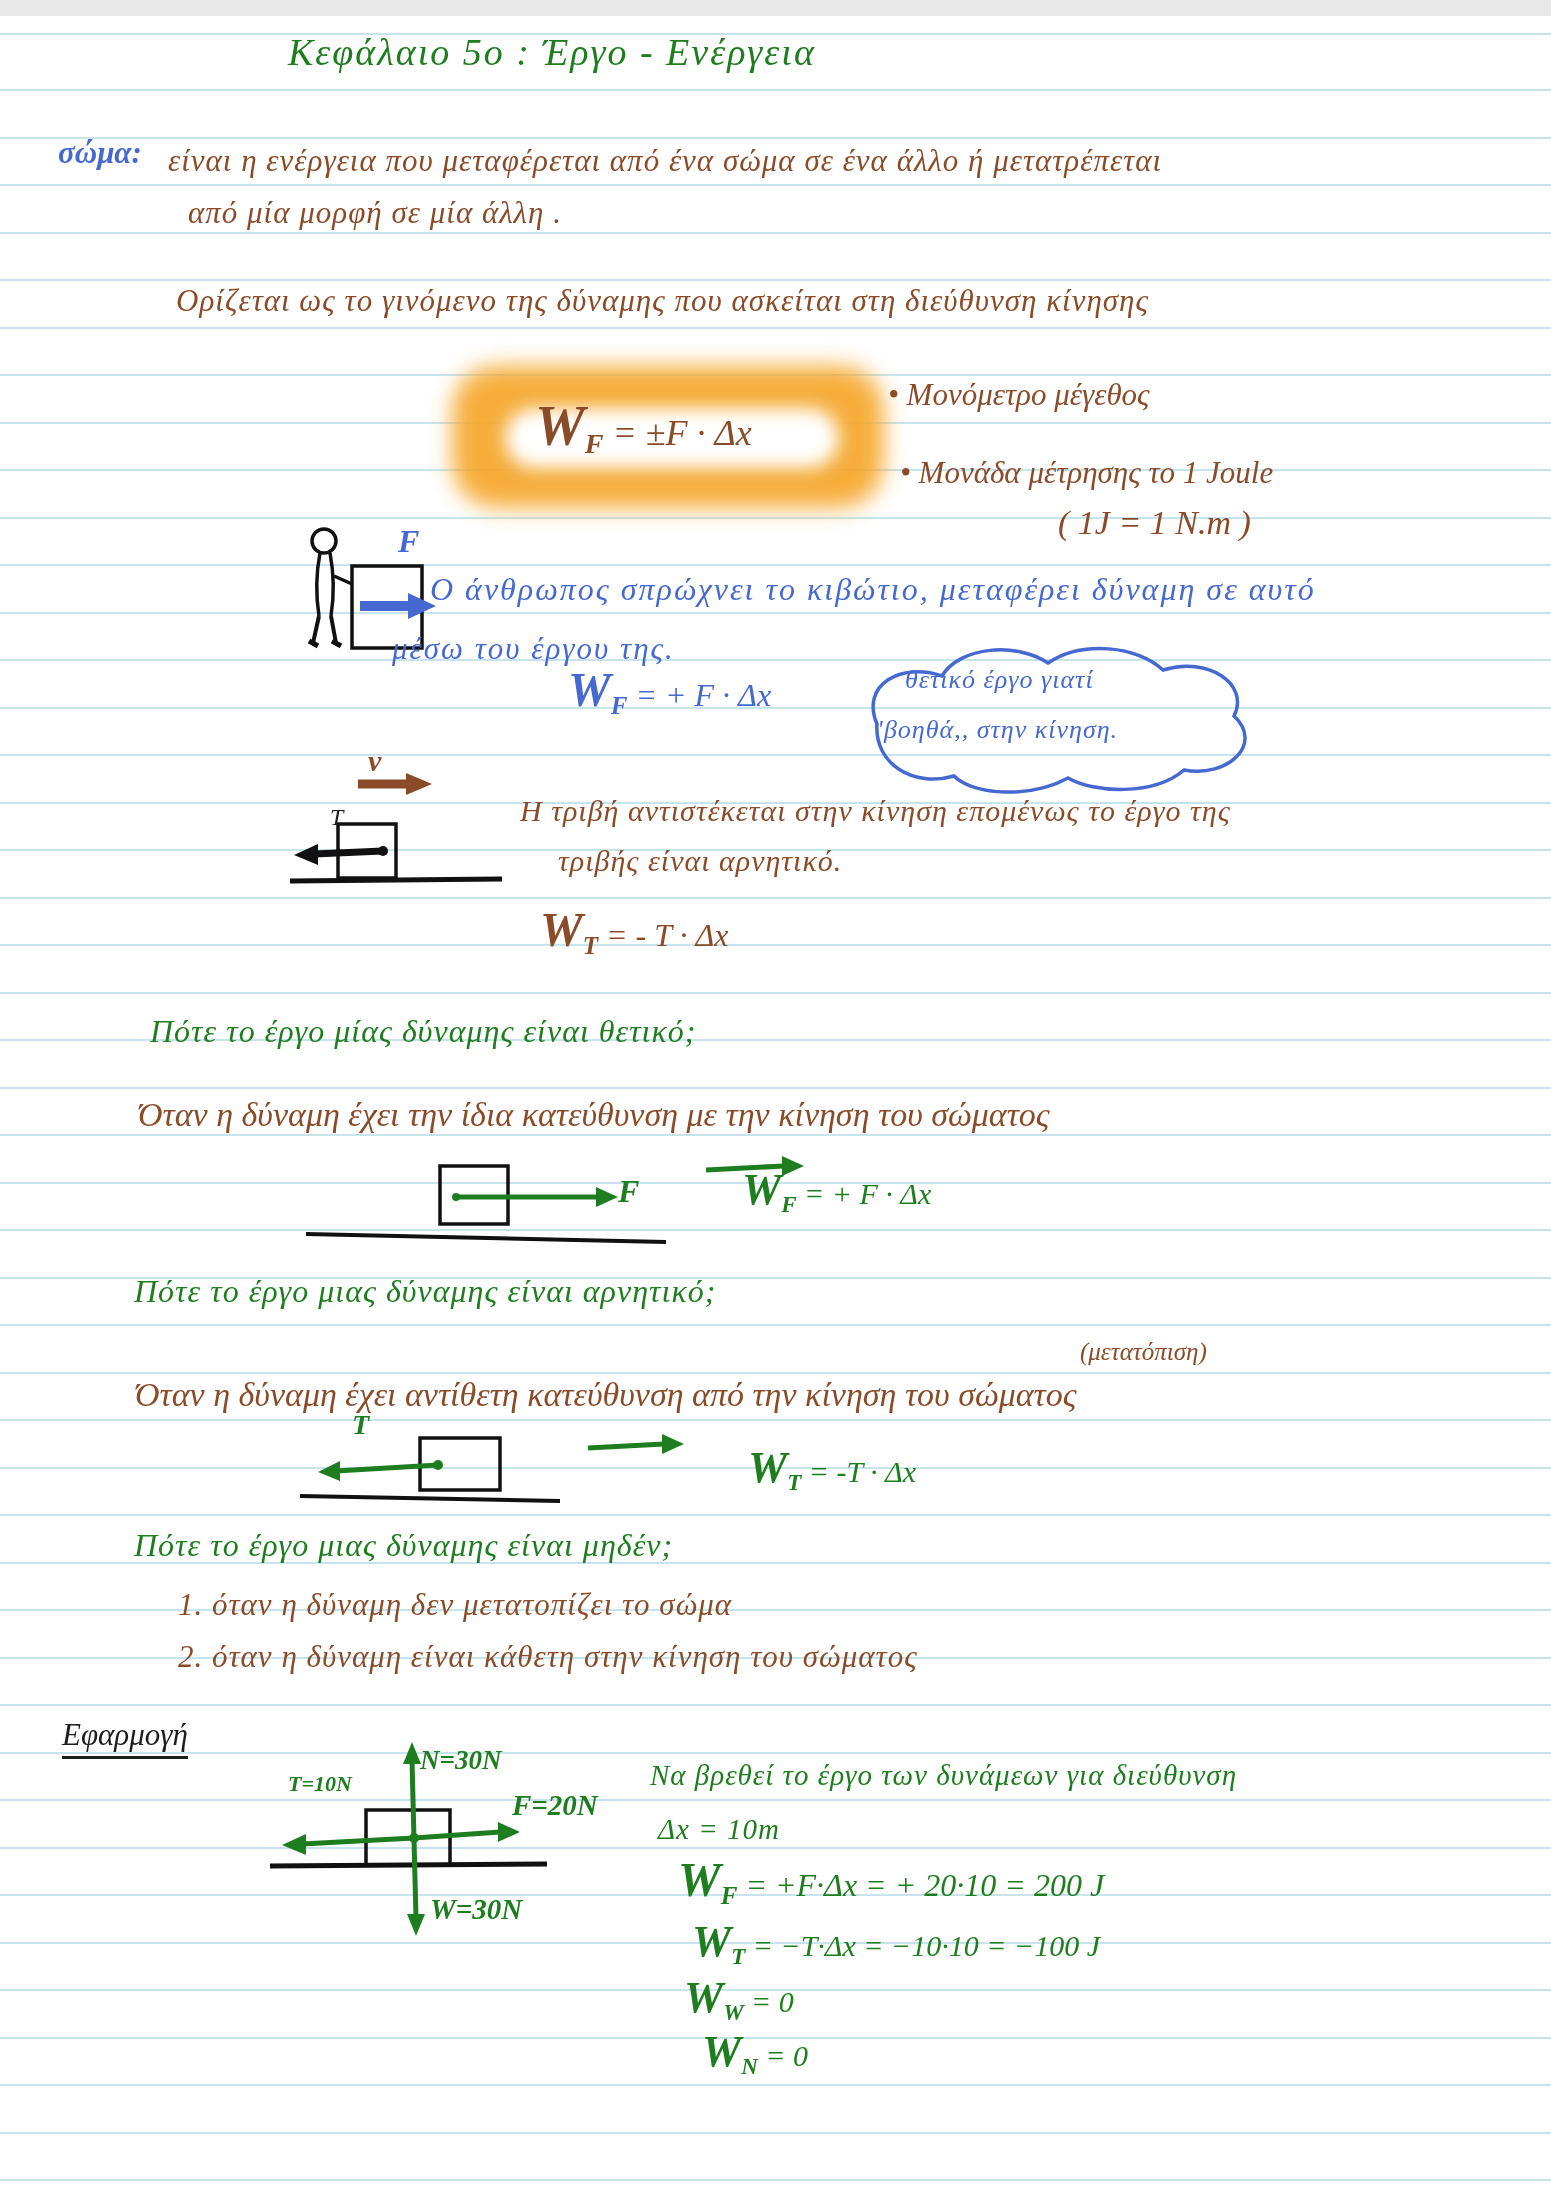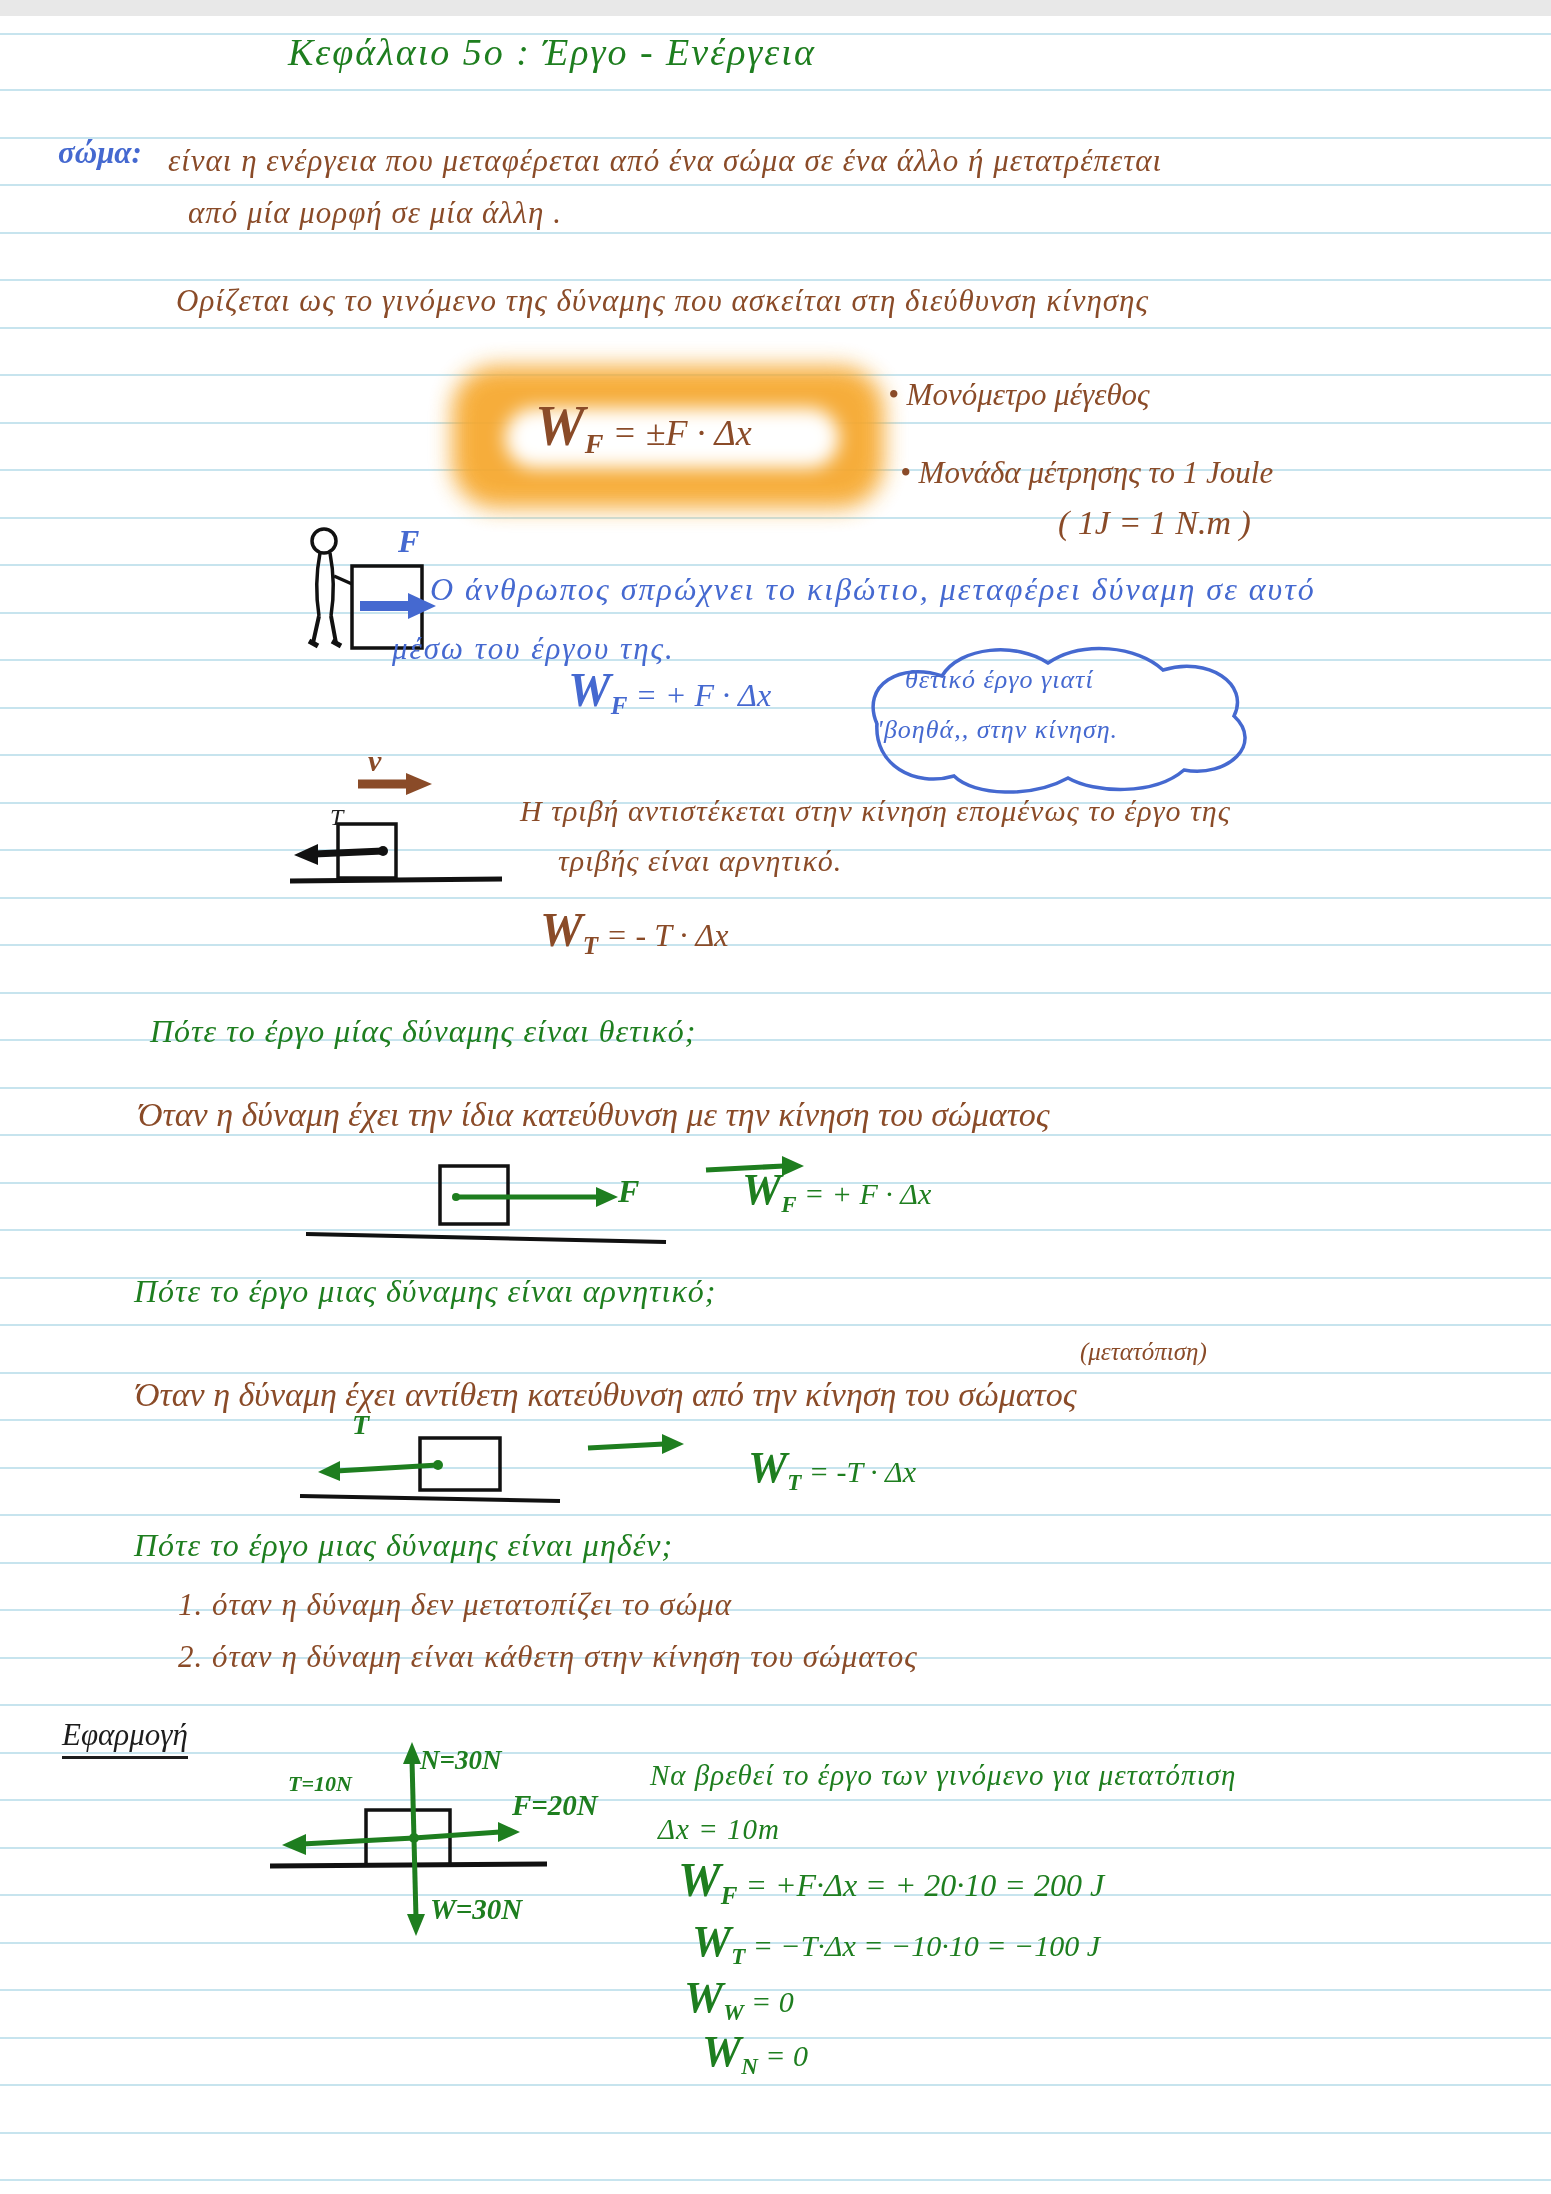--- a/index.html
+++ b/index.html
@@ -176,21 +176,21 @@
     <g>
       <line x1="152" y1="100" x2="238" y2="94" stroke="#1e7e1f" stroke-width="5"></line>
       <polygon points="236,84 258,94 236,104" fill="#1e7e1f"></polygon>
     </g>
   </svg>
   <div class="t c-green lbl" style="left:420px;top:1730px;font-size:27px;">N=30N</div>
   <div class="t c-green lbl" style="left:288px;top:1756px;font-size:22px;">T=10N</div>
   <div class="t c-green lbl" style="left:512px;top:1774px;font-size:29px;">F=20N</div>
   <div class="t c-green lbl" style="left:430px;top:1878px;font-size:29px;">W=30N</div>
 
-  <div class="t c-green" style="left:650px;top:1744px;font-size:29px;letter-spacing:1px;">Να βρεθεί το έργο των γινόμενο για μετατόπιση</div>
+  <div class="t c-green" style="left:650px;top:1744px;font-size:29px;letter-spacing:1px;">Να βρεθεί το έργο των δυνάμεων για διεύθυνση</div>
   <div class="t c-green" style="left:658px;top:1798px;font-size:29px;letter-spacing:1px;">Δx = 10m</div>
 
   <div class="t c-green fx f-md" style="left:678px;top:1838px;">
     <span class="fb">W</span><span class="fs">F</span><span class="fr"> = +F·Δx = + 20·10 = 200 J</span>
   </div>
   <div class="t c-green fx f-sm" style="left:692px;top:1902px;">
     <span class="fb">W</span><span class="fs">T</span><span class="fr"> = −T·Δx = −10·10 = −100 J</span>
   </div>
   <div class="t c-green fx f-sm" style="left:684px;top:1958px;">
     <span class="fb">W</span><span class="fs">W</span><span class="fr"> = 0</span>

